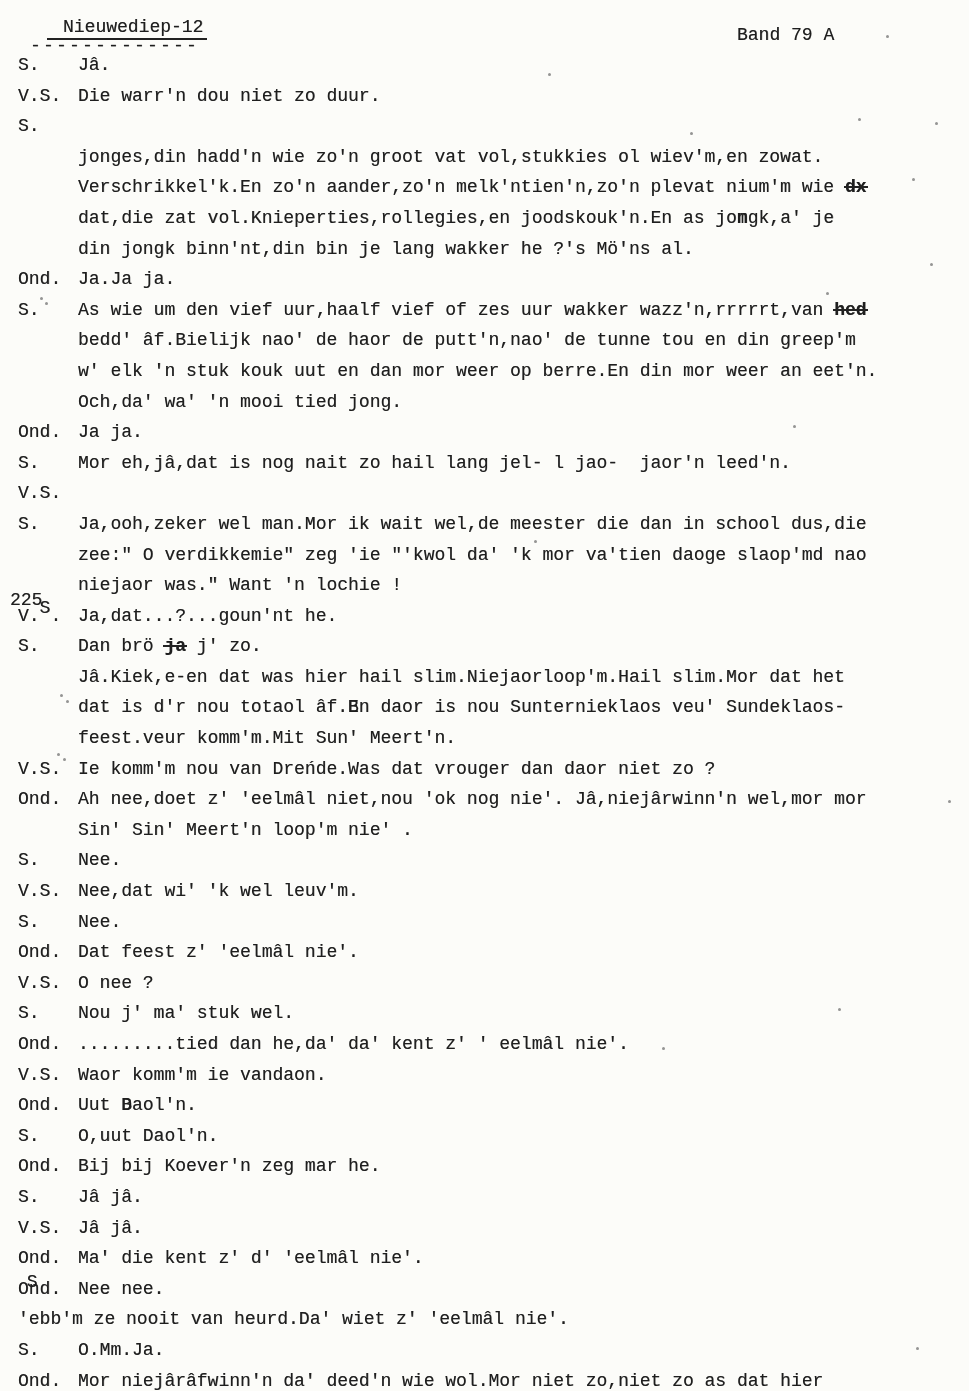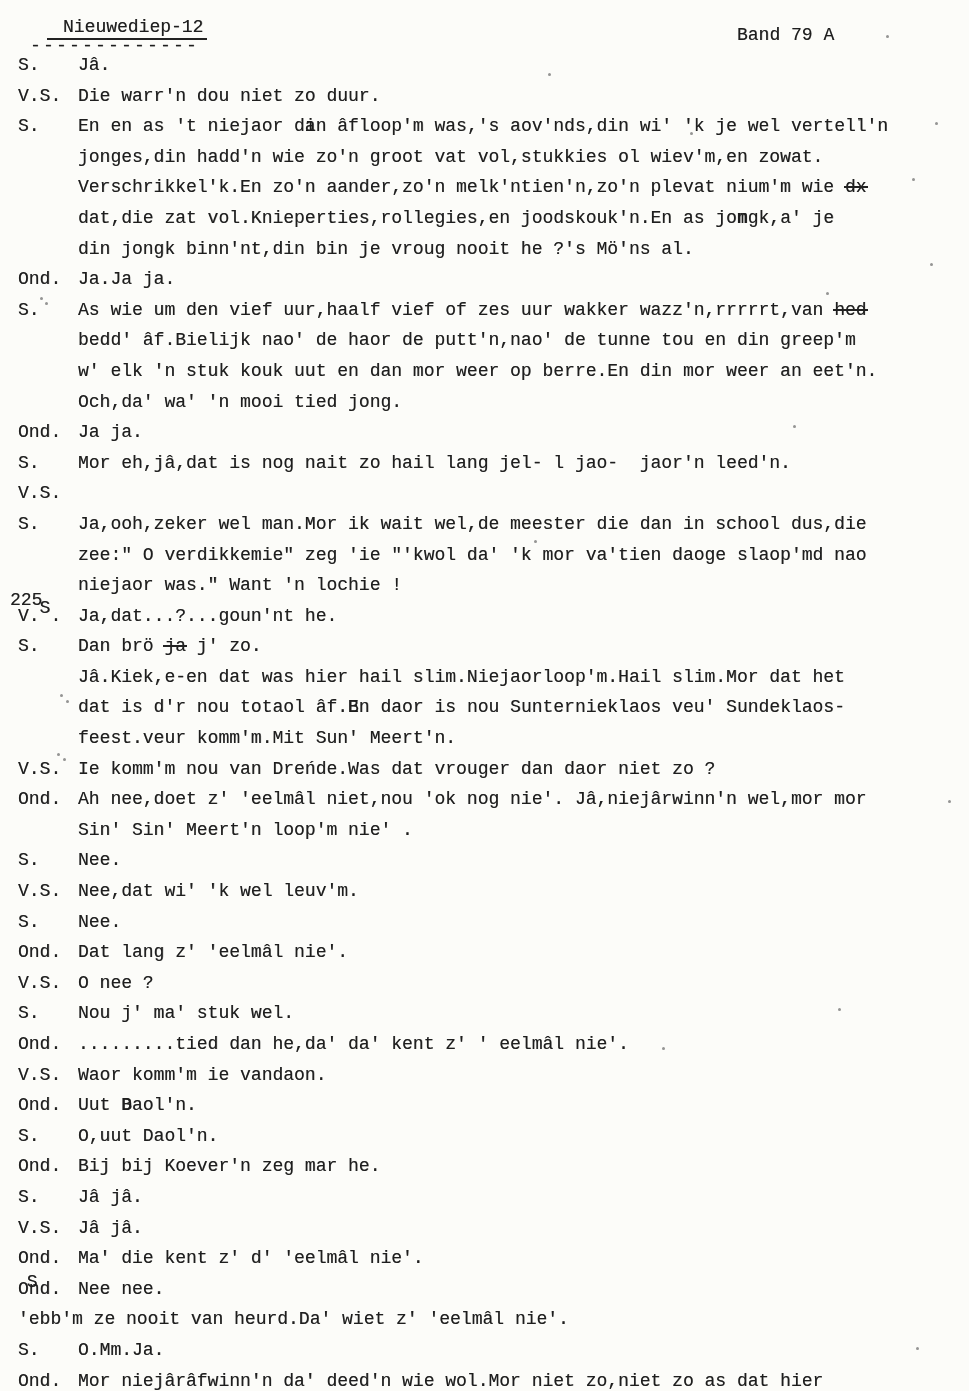--- a/index.html
+++ b/index.html
@@ -19,46 +19,46 @@
   .title-dashes{margin-top:-4px;margin-left:-17px;letter-spacing:2.2px;white-space:pre;}
   .band{position:absolute;left:737px;top:25px;white-space:pre;}
   
   .transcript{position:absolute;left:0;top:55px;width:973px;}
   .row{position:relative;height:30.6px;white-space:pre;}
   .row .label{position:absolute;left:18px;top:0;}
   .row .text{position:absolute;left:78px;top:0;}
   .row.flush .text{left:18px;}
   .margin-note{position:absolute;left:10px;top:-16px;}
   
-  .strike{position:relative;font-weight:normal;}
+  .strike{position:relative;font-weight:bold;}
   .strike::after{content:"";position:absolute;left:-1px;right:-1px;top:9px;height:2px;background:#222;}
   .ov{position:relative;display:inline-block;}
   .ov::after{content:attr(data-ov);position:absolute;left:0;top:0;text-shadow:0.3px 0 0 rgba(30,30,30,0.55);}
   .ov.up::after{top:-7px;left:-2px;}
   .raised{position:relative;top:-8px;display:inline-block;}
   .speck{position:absolute;width:3px;height:3px;border-radius:50%;background:rgba(45,45,45,0.5);}
 </style>
 </head>
 <body>
 
 <div class="page" style="background: rgb(252, 252, 249); color: rgb(30, 30, 30);">
   <div class="title-wrap">
     <span class="title">Nieuwediep-12</span>
     <div class="title-dashes">-------------</div>
   </div>
   <div class="band">Band 79 A</div>
 
   <div class="transcript" id="transcript">
       <div class="row"><span class="label">S.</span><span class="text">Jâ.</span></div>
       <div class="row"><span class="label">V.S.</span><span class="text">Die warr'n dou niet zo duur.</span></div>
-      <div class="row"><span class="label">S.</span><span class="text">En en as 't niejaor d<span class="ov" data-ov="a">i</span>n âfloop'm was,'s aov'nds,din wi' 'k je wel vertell'n</span></div>
+      <div class="row"><span class="label">S.</span></div>
       <div class="row"><span class="label"></span><span class="text">jonges,din hadd'n wie zo'n groot vat vol,stukkies ol wiev'm,en zowat.</span></div>
       <div class="row"><span class="label"></span><span class="text">Verschrikkel'k.En zo'n aander,zo'n melk'ntien'n,zo'n plevat nium'm wie <span class="strike">dx</span></span></div>
       <div class="row"><span class="label"></span><span class="text">dat,die zat vol.Knieperties,rollegies,en joodskouk'n.En as jo<span class="ov" data-ov="m">n</span>gk,a' je</span></div>
-      <div class="row"><span class="label"></span><span class="text">din jongk binn'nt,din bin je vroug nooit he ?'s Mö'ns al.</span></div>
+      <div class="row"><span class="label"></span><span class="text">din jongk binn'nt,din bin je lang wakker he ?'s Mö'ns al.</span></div>
       <div class="row"><span class="label">Ond.</span><span class="text">Ja.Ja ja.</span></div>
       <div class="row"><span class="label">S.</span><span class="text">As wie um den vief uur,haalf vief of zes uur wakker wazz'n,rrrrrt,van <span class="strike">hed</span></span></div>
       <div class="row"><span class="label"></span><span class="text">bedd' âf.Bielijk nao' de haor de putt'n,nao' de tunne tou en din greep'm</span></div>
       <div class="row"><span class="label"></span><span class="text">w' elk 'n stuk kouk uut en dan mor weer op berre.En din mor weer an eet'n.</span></div>
       <div class="row"><span class="label"></span><span class="text">Och,da' wa' 'n mooi tied jong.</span></div>
       <div class="row"><span class="label">Ond.</span><span class="text">Ja ja.</span></div>
       <div class="row"><span class="label">S.</span><span class="text">Mor eh,jâ,dat is nog nait zo hail lang jel- l jao-  jaor'n leed'n.</span></div>
       <div class="row"><span class="label">V.S.</span></div>
       <div class="row"><span class="label">S.</span><span class="text">Ja,ooh,zeker wel man.Mor ik wait wel,de meester die dan in school dus,die</span></div>
       <div class="row"><span class="label"></span><span class="text">zee:" O verdikkemie" zeg 'ie "'kwol da' 'k mor va'tien daoge slaop'md nao</span></div>
@@ -67,21 +67,21 @@
       <div class="row"><span class="label">S.</span><span class="text">Dan brö <span class="strike">ja</span> j' zo.</span></div>
       <div class="row"><span class="label"></span><span class="text">Jâ.Kiek,e-en dat was hier hail slim.Niejaorloop'm.Hail slim.Mor dat het</span></div>
       <div class="row"><span class="label"></span><span class="text">dat is d'r nou totaol âf.<span class="ov" data-ov="B">E</span>n daor is nou Sunternieklaos veu' Sundeklaos-</span></div>
       <div class="row"><span class="label"></span><span class="text">feest.veur komm'm.Mit Sun' Meert'n.</span></div>
       <div class="row"><span class="label">V.S.</span><span class="text">Ie komm'm nou van Dreńde.Was dat vrouger dan daor niet zo ?</span></div>
       <div class="row"><span class="label">Ond.</span><span class="text">Ah nee,doet z' 'eelmâl niet,nou 'ok nog nie'. Jâ,niejârwinn'n wel,mor mor</span></div>
       <div class="row"><span class="label"></span><span class="text">Sin' Sin' Meert'n loop'm nie' .</span></div>
       <div class="row"><span class="label">S.</span><span class="text">Nee.</span></div>
       <div class="row"><span class="label">V.S.</span><span class="text">Nee,dat wi' 'k wel leuv'm.</span></div>
       <div class="row"><span class="label">S.</span><span class="text">Nee.</span></div>
-      <div class="row"><span class="label">Ond.</span><span class="text">Dat lang z' 'eelmâl nie'.</span></div>
+      <div class="row"><span class="label">Ond.</span><span class="text">Dat feest z' 'eelmâl nie'.</span></div>
       <div class="row"><span class="label">V.S.</span><span class="text">O nee ?</span></div>
       <div class="row"><span class="label">S.</span><span class="text">Nou j' ma' stuk wel.</span></div>
       <div class="row"><span class="label">Ond.</span><span class="text">.........tied dan he,da' da' kent z' ' eelmâl nie'.</span></div>
       <div class="row"><span class="label">V.S.</span><span class="text">Waor komm'm ie vandaon.</span></div>
       <div class="row"><span class="label">Ond.</span><span class="text">Uut <span class="ov" data-ov="B">D</span>aol'n.</span></div>
       <div class="row"><span class="label">S.</span><span class="text">O,uut Daol'n.</span></div>
       <div class="row"><span class="label">Ond.</span><span class="text">Bij bij Koever'n zeg mar he.</span></div>
       <div class="row"><span class="label">S.</span><span class="text">Jâ jâ.</span></div>
       <div class="row"><span class="label">V.S.</span><span class="text">Jâ jâ.</span></div>
       <div class="row"><span class="label">Ond.</span><span class="text">Ma' die kent z' d' 'eelmâl nie'.</span></div>

